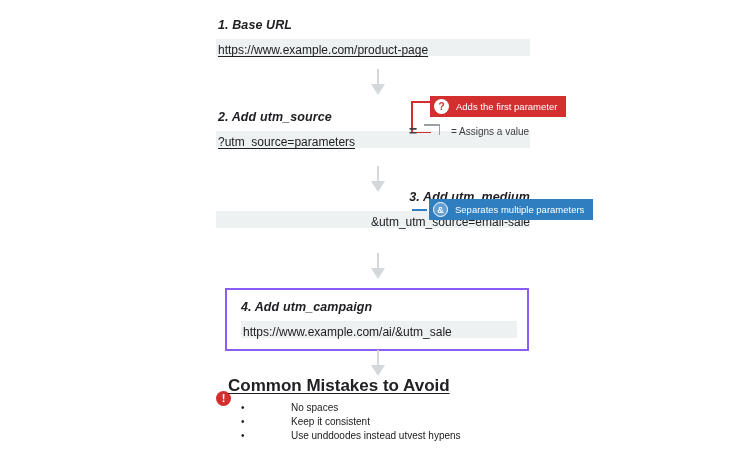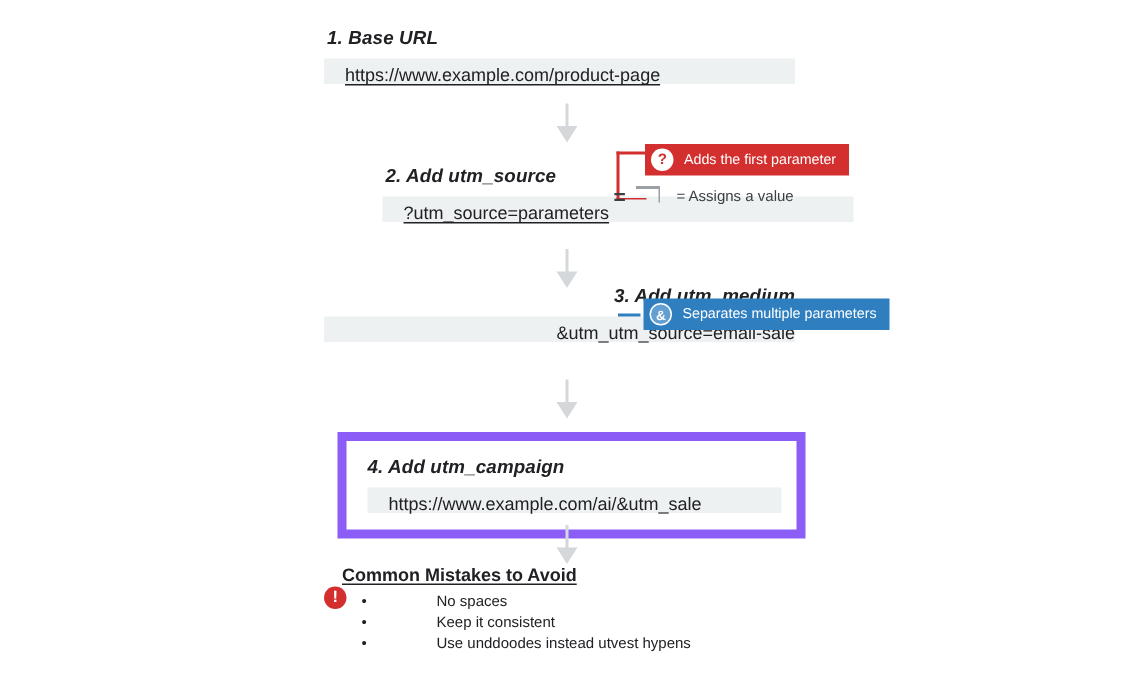--- a/index.html
+++ b/index.html
@@ -36,36 +36,36 @@
     margin: 0 0 7px 2px;
     white-space: nowrap;
     font-style: italic;
   }
   .code-bar {
     background: #eef1f2;
     height: 17px;
     line-height: 23px;
     font-size: 12px;
     color: #202124;
-    padding-left: 14px;
+    padding-left: 2px;
     white-space: nowrap;
     font-family: "Liberation Sans", sans-serif;
   }
   .code-bar.underlined .code-text {
     text-decoration: underline;
     text-underline-offset: 2px;
   }
 
   
   .framed {
     position: absolute;
     left: 225px;
     top: 288px;
     width: 300px;
-    border: 6px solid #8b5cf6;
+    border: 2px solid #8b5cf6;
     background: #ffffff;
     padding: 10px 0 11px 0;
   }
   .framed .step-title { margin-left: 14px; }
   .framed .code-bar {
     margin: 0 10px 0 14px;
     width: auto;
   }
 
   
@@ -220,21 +220,21 @@
   }
 
   
   .mistakes {
     position: absolute;
     left: 228px;
     top: 376px;
     width: 280px;
   }
   .mistakes-title {
-    font-size: 12px;
+    font-size: 17px;
     font-weight: bold;
     color: #202124;
     text-decoration: underline;
     text-underline-offset: 2px;
     margin-bottom: 5px;
     white-space: nowrap;
   }
   .mistakes-list {
     margin: 0;
     padding-left: 22px;
@@ -281,21 +281,21 @@
     <div class="code-bar underlined">
       <span class="code-text">https://www.example.com/product-page</span>
     </div>
   </div>
 
   <div class="arrow" style="top:69px;">
     <div class="shaft"></div>
     <div class="head"></div>
   </div>
 
-  <div class="step" style="top:110px;margin-left:39px;">
+  <div class="step" style="top:110px;">
     <div class="step-title">2. Add utm_source</div>
     <div class="code-bar underlined">
       <span class="code-text">?utm_source=parameters</span>
     </div>
   </div>
 
   <div class="bracket">
     <div class="v"></div>
     <div class="h-top"></div>
     <div class="h-bot"></div>

